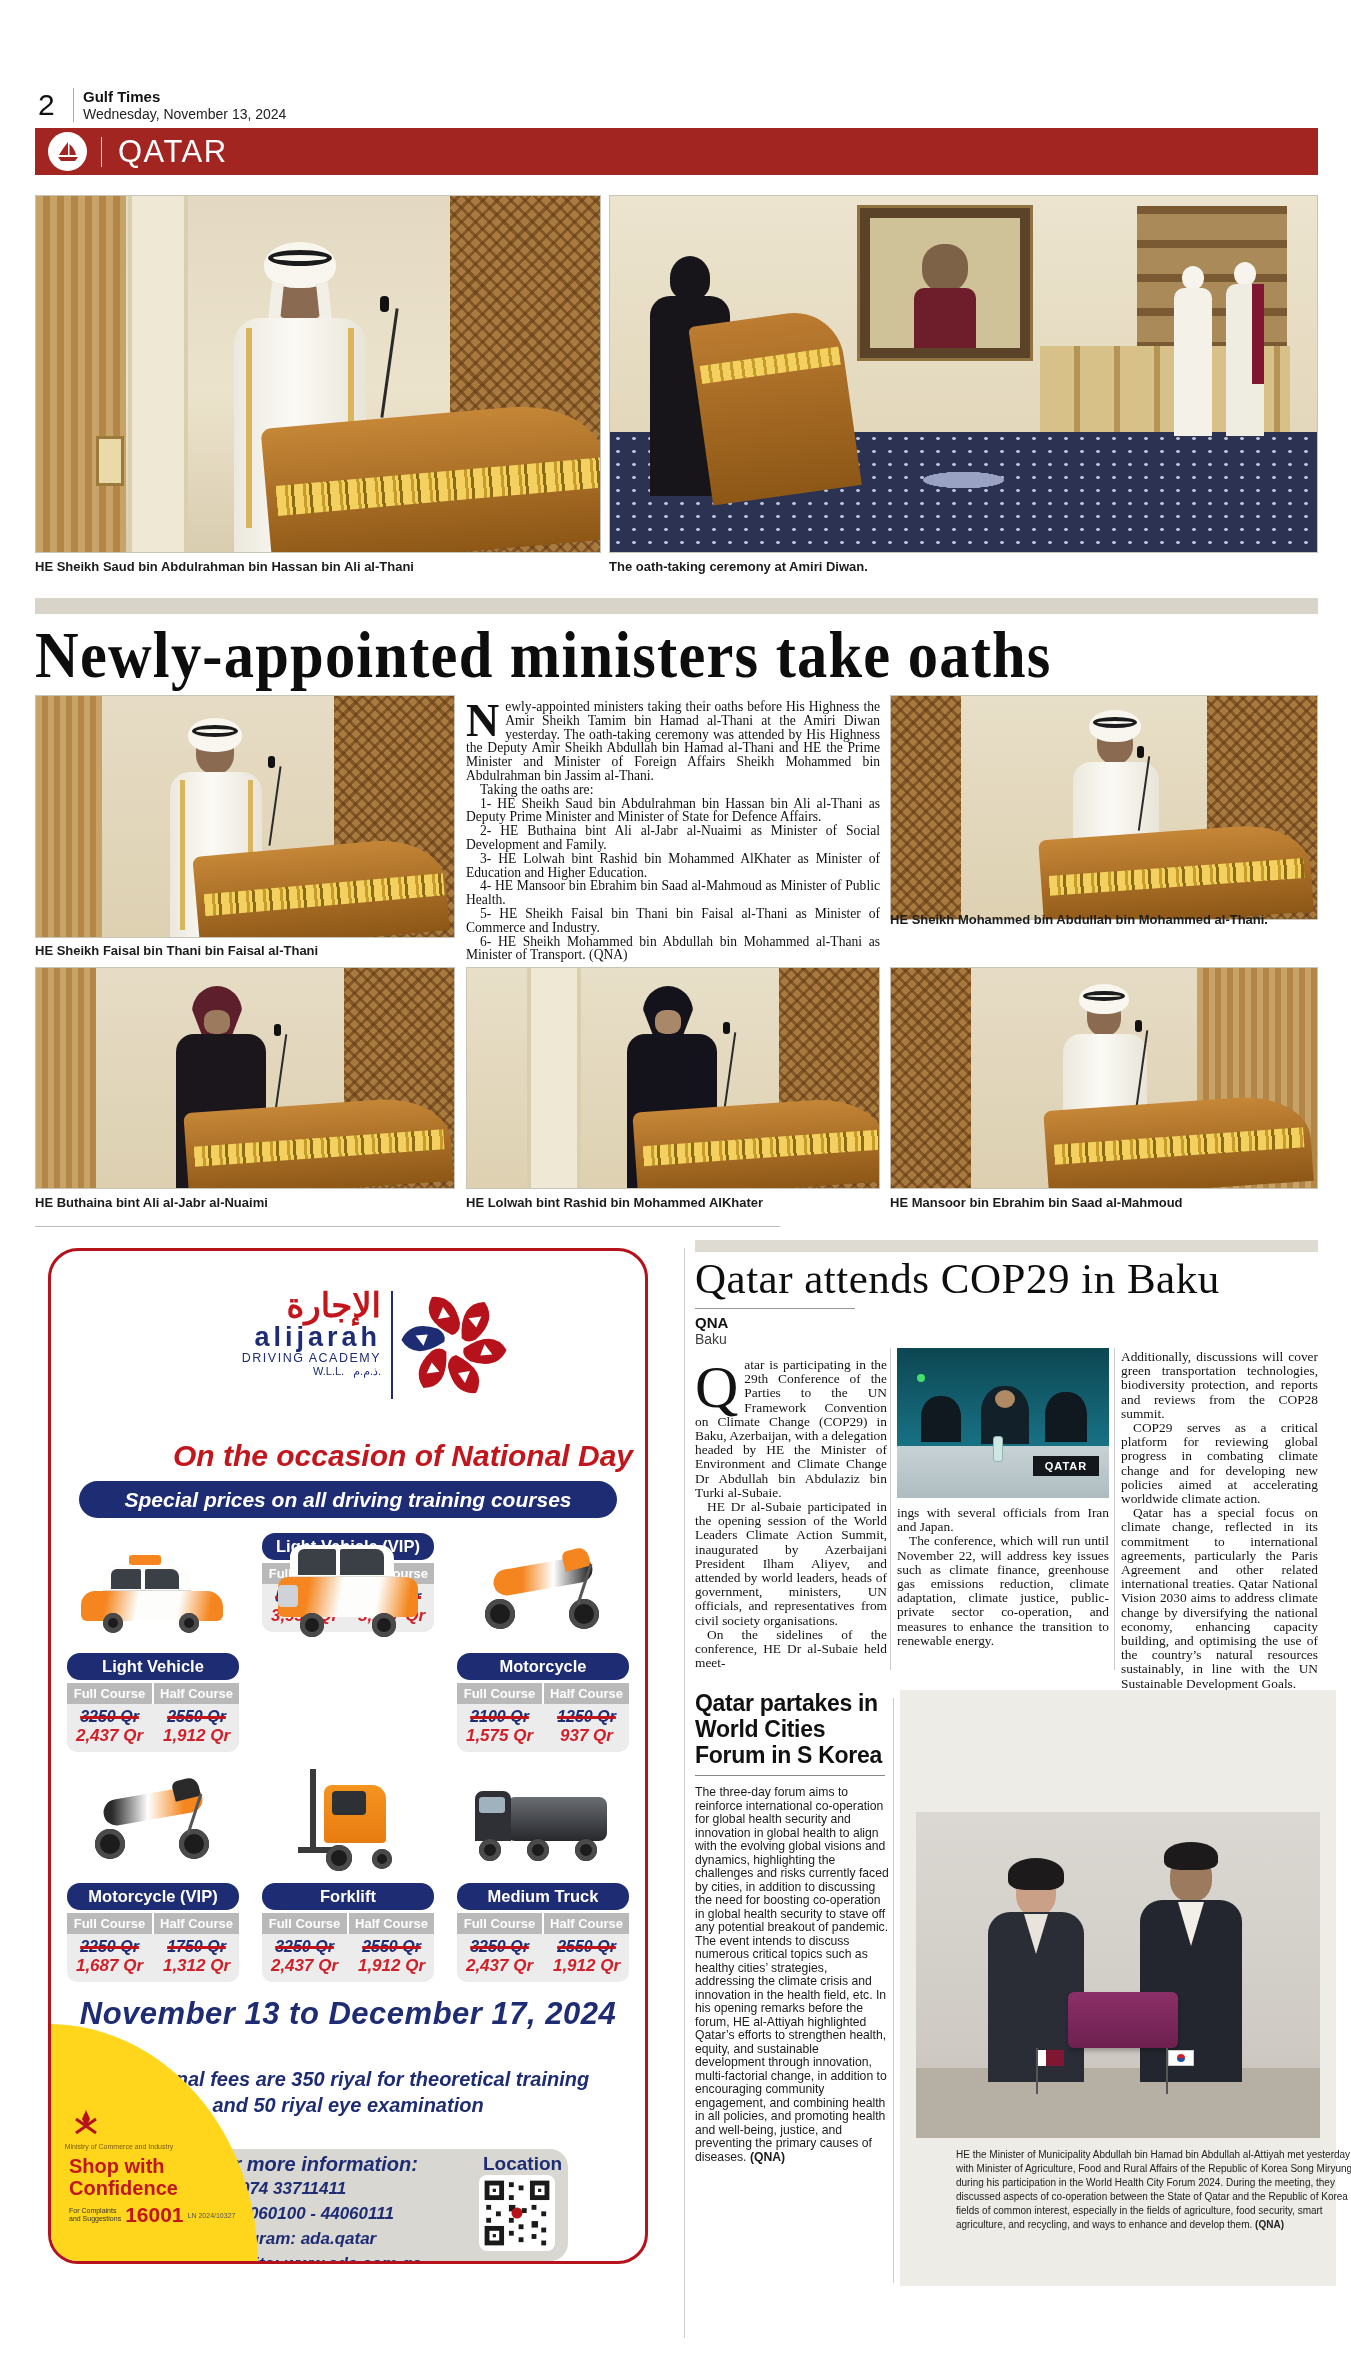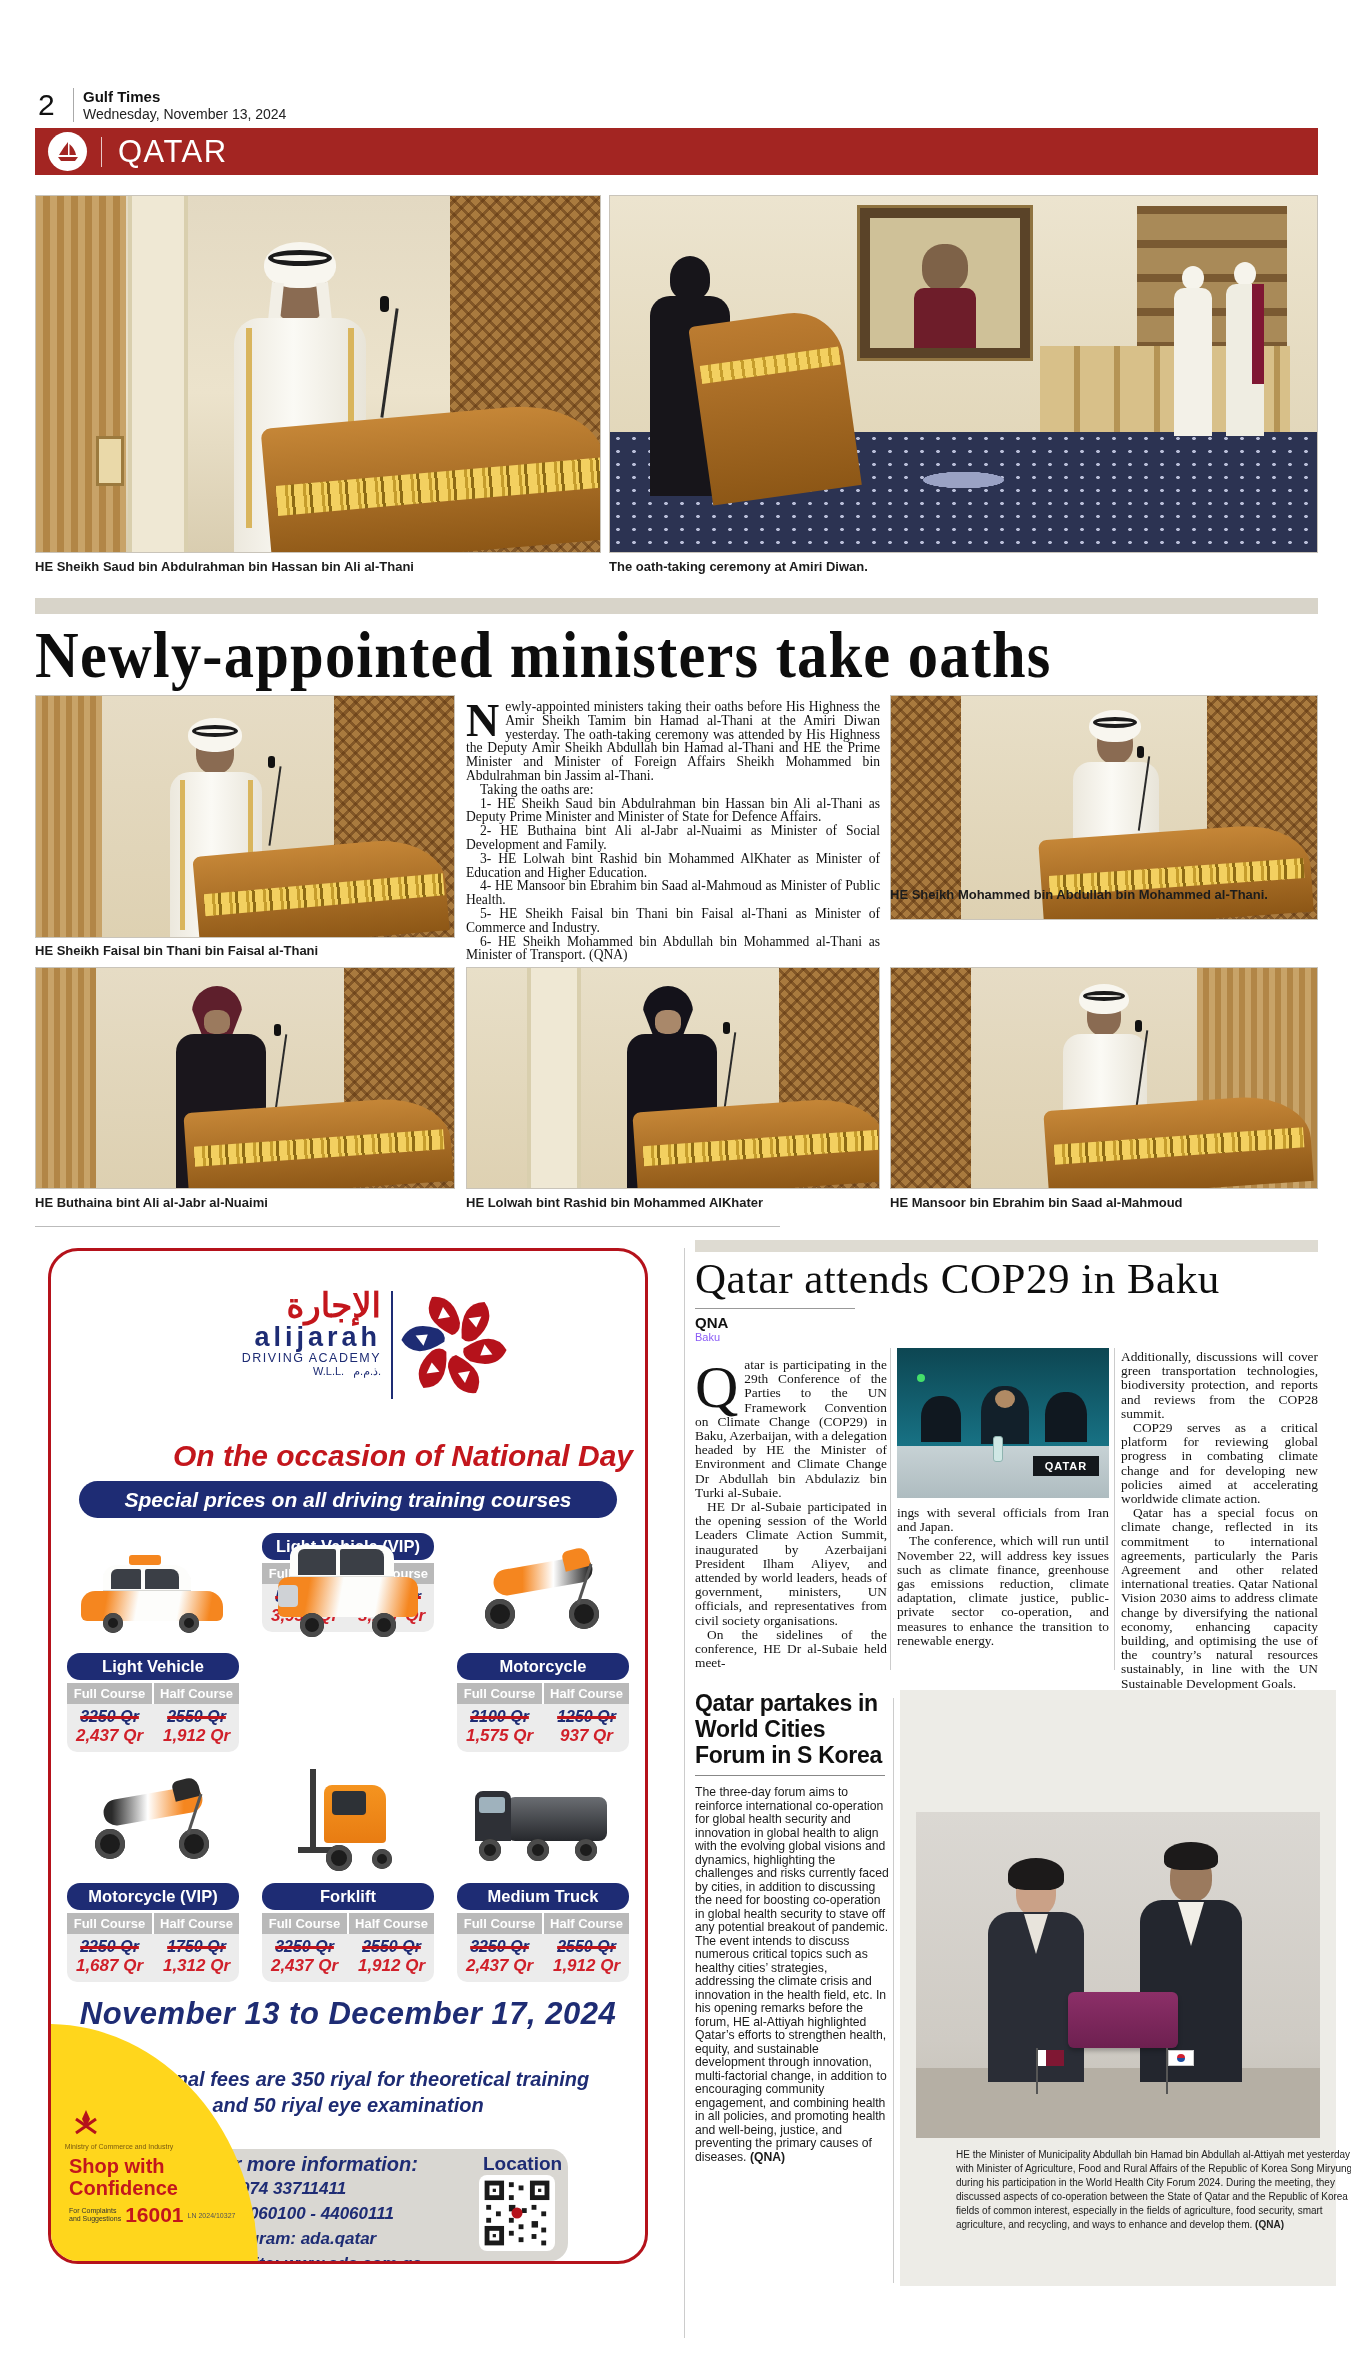--- a/index.html
+++ b/index.html
@@ -36,21 +36,21 @@
              line-height:38px; padding:2px 6px 0 0; }
   .cop-body { font-family:"Liberation Serif", serif; font-size:13.4px; line-height:14.2px;
               color:#131313; text-align:justify; }
   .cop-body p { text-indent:12px; }
   .cop-body p.noindent { text-indent:0; }
   .dropcap2 { float:left; font-family:"Liberation Serif",serif; font-size:60px; line-height:50px;
               padding:4px 6px 0 0; }
 
   .cop-head { font-family:"Liberation Serif", serif; font-size:43px; color:#0e0e0e; letter-spacing:.5px; }
   .byline-ag { font-size:15px; font-weight:bold; color:#111; }
-  .byline-pl { font-size:11px; color:#8b5cf6; }
+  .byline-pl { font-size:14px; color:#404040; }
   .hrule { background:#999; height:1px; }
   .vcol { background:#ccc; width:1px; }
 
   .wcf-head { font-size:23px; font-weight:bold; line-height:26px; color:#101010; letter-spacing:-.3px; }
   .wcf-body { font-size:12.2px; line-height:13.5px; color:#1a1a1a; }
   .wcf-body b { font-weight:bold; }
 
   .muni-box { background:#edece7; }
   .muni-head { font-family:"DejaVu Serif", serif; font-weight:bold; font-size:26px; line-height:30px; color:#111; letter-spacing:-.5px;}
   .muni-cap { font-size:10px; line-height:14px; color:#222;margin-left:40px; }
@@ -216,21 +216,21 @@
       <div class="sc" style="left:28px;top:0;width:52px;height:32px;background:#f8f6ef;border-radius:50% 50% 45% 45%"></div>
       <div class="sc" style="left:32px;top:7px;width:44px;height:11px;border:4px solid #1b1b1b;border-radius:50%"></div>
       <div class="sc" style="left:12px;top:52px;width:86px;height:158px;background:linear-gradient(90deg,#ece8dd,#fbfaf5 45%,#e8e4d8);border-radius:18px 18px 0 0"></div>
     </div>
     <div class="sc" style="left:252px;top:60px;width:2px;height:75px;background:#2a2a2a;transform:rotate(8deg)"></div>
     <div class="sc" style="left:246px;top:50px;width:7px;height:12px;background:#111;border-radius:3px"></div>
     <div class="sc" style="left:150px;top:135px;width:270px;height:90px;background:linear-gradient(180deg,#c58637,#8d5716);border-radius:8px 70px 0 0/8px 45px 0 0;transform:rotate(-4deg)">
       <div class="sc" style="left:8px;top:36px;width:255px;height:20px;background:repeating-linear-gradient(90deg,#f3d060 0 8px,#c59c2c 8px 11px,#f3d060 11px 14px,#8d6a14 14px 17px)"></div>
     </div>
   </div>
-  <div class="caption" style="left:890px;top:888px;width:428px">HE Sheikh Mohammed bin Abdullah bin Mohammed al-Thani.</div>
+  <div class="caption" style="left:890px;top:913px;width:428px">HE Sheikh Mohammed bin Abdullah bin Mohammed al-Thani.</div>
 
   <div class="photo" style="left:35px;top:967px;width:420px;height:222px">
     <div class="sc" style="left:0;top:0;right:0;bottom:0;background:linear-gradient(180deg,#e6dcc5,#ddd0b1)"></div>
     <div class="sc" style="left:0;top:0;width:60px;height:100%;background:repeating-linear-gradient(90deg,#c8a368 0 6px,#b28646 6px 12px)"></div>
     <div class="sc" style="right:0;top:0;width:110px;height:100%;background:repeating-linear-gradient(45deg,rgba(92,52,16,.5) 0 3px,transparent 3px 9px),repeating-linear-gradient(-45deg,rgba(92,52,16,.5) 0 3px,transparent 3px 9px),#a97a3e"></div>
     <div class="sc" style="left:130px;top:16px;width:110px;height:206px">
       <div class="sc" style="left:34px;top:14px;width:34px;height:38px;background:#9b7a5e;border-radius:45%"></div>
       <div class="sc" style="left:26px;top:2px;width:50px;height:52px;background:#5e1f2c;border-radius:50% 50% 40% 40%;clip-path:polygon(0 0,100% 0,100% 45%,78% 100%,22% 100%,0 45%)"></div>
       <div class="sc" style="left:38px;top:26px;width:26px;height:24px;background:#9b7a5e;border-radius:40%"></div>
       <div class="sc" style="left:10px;top:50px;width:90px;height:156px;background:#1a161c;border-radius:18px 18px 0 0"></div>

